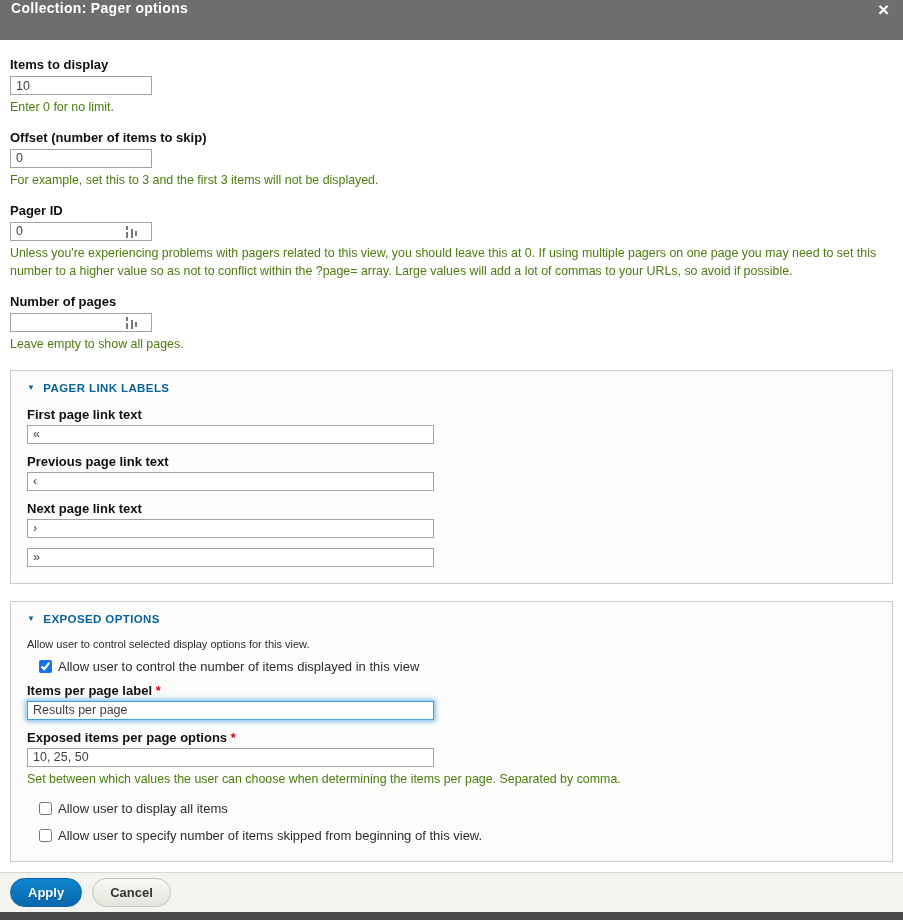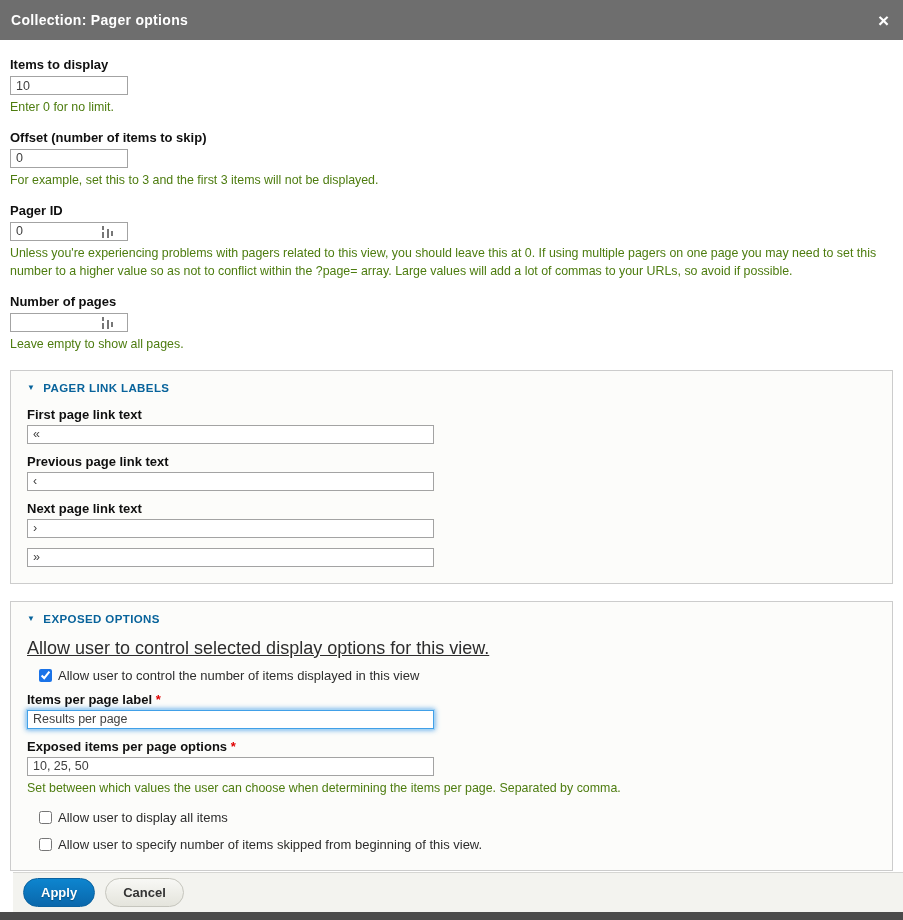--- a/index.html
+++ b/index.html
@@ -8,21 +8,21 @@
     width:903px; height:920px; overflow:hidden;
     background:#ffffff;
     font-family:"Liberation Sans", sans-serif;
     font-size:13px; color:#222;
     display:flex; flex-direction:column;
   }
 
   
   .dialog-header{
     flex:0 0 40px; background:#6e6e6e; color:#fff;
-    display:flex; align-items:center; justify-content:space-between;
+    display:flex; align-items:flex-start; justify-content:space-between;
     padding:0 14px 0 11px;
   }
   .dialog-title{ font-weight:bold; font-size:14px; letter-spacing:.3px; }
   .close-btn{
     background:none; border:none; color:#fff; font-weight:bold;
     font-size:19px; line-height:1; cursor:pointer; padding:0; margin:0;
     font-family:"Liberation Sans", sans-serif;
   }
 
   
@@ -32,21 +32,21 @@
   .item-label{
     display:block; font-weight:bold; font-size:13px; color:#101010;
     margin:0 0 4px;
   }
   .req{ color:#e00000; font-weight:bold; }
   input.text{
     border:1px solid #a3a3a3; background:#fff; color:#3f3f3f;
     font-family:"Liberation Sans", sans-serif; font-size:12.5px;
     height:19px; padding:2px 5px; outline:none;
   }
-  .w-small{ width:118px; }
+  .w-small{ width:142px; }
   .w-wide{ width:407px; }
   .description{
     font-size:12.4px; color:#4d7c0f; margin-top:4px; line-height:1.45;
     max-width:880px;
   }
   .input-wrap{ position:relative; display:inline-block; }
   .spin-icon{
     position:absolute; right:15px; top:4px; width:11px; height:12px;
     background:
       linear-gradient(#777,#777) 0px 0px/2px 4px no-repeat,
@@ -63,40 +63,40 @@
   }
   .fieldset-legend{
     display:flex; align-items:center; gap:8px; cursor:pointer;
     color:#08639b; font-weight:bold; font-size:11.5px; letter-spacing:.4px;
     margin:0 0 13px;
   }
   .collapse-icon{ font-size:8px; line-height:1; }
   .fieldset .form-item{ margin:0 0 10px; }
   .fieldset .item-label{ margin-bottom:3px; }
 
-  .intro-text{ font-size:18px; color:#2d2d2d; margin:12px 0 9px;text-decoration:underline; }
+  .intro-text{ font-size:11px; color:#2d2d2d; margin:12px 0 9px; }
   .checkbox-item{
     display:flex; align-items:center; gap:6px; margin:0 12px 9px;
     font-size:13px; color:#2d2d2d;
   }
   .checkbox-item input[type=checkbox]{
     width:13px; height:13px; margin:0; accent-color:#1a73e8; flex:0 0 auto;
   }
   .checkbox-item label{ cursor:pointer; }
   .cb-gap{ margin-top:12px; margin-bottom:12px;align-items:center; }
 
   input.text.focused{
     border:1px solid #41a0e8;
     box-shadow:0 0 0 1px #a8d4f3, 0 0 5px 1px rgba(58,150,230,.85);
   }
 
   
   .dialog-footer{
     flex:0 0 40px; background:#f3f3ef; border-top:1px solid #d6d6d3;
-    display:flex; align-items:center; gap:10px; padding:0 10px;margin-left:13px;
+    display:flex; align-items:center; gap:10px; padding:0 10px;
   }
   .btn{
     font-family:"Liberation Sans", sans-serif;
     font-weight:bold; font-size:13px; line-height:1;
     border-radius:20em; padding:7px 17px; cursor:pointer;
   }
   .btn-primary{
     color:#fff; border:1px solid #0a62a0;
     background:linear-gradient(#0d85cf, #0a67ab);
     text-shadow:0 1px 1px #05507f;

